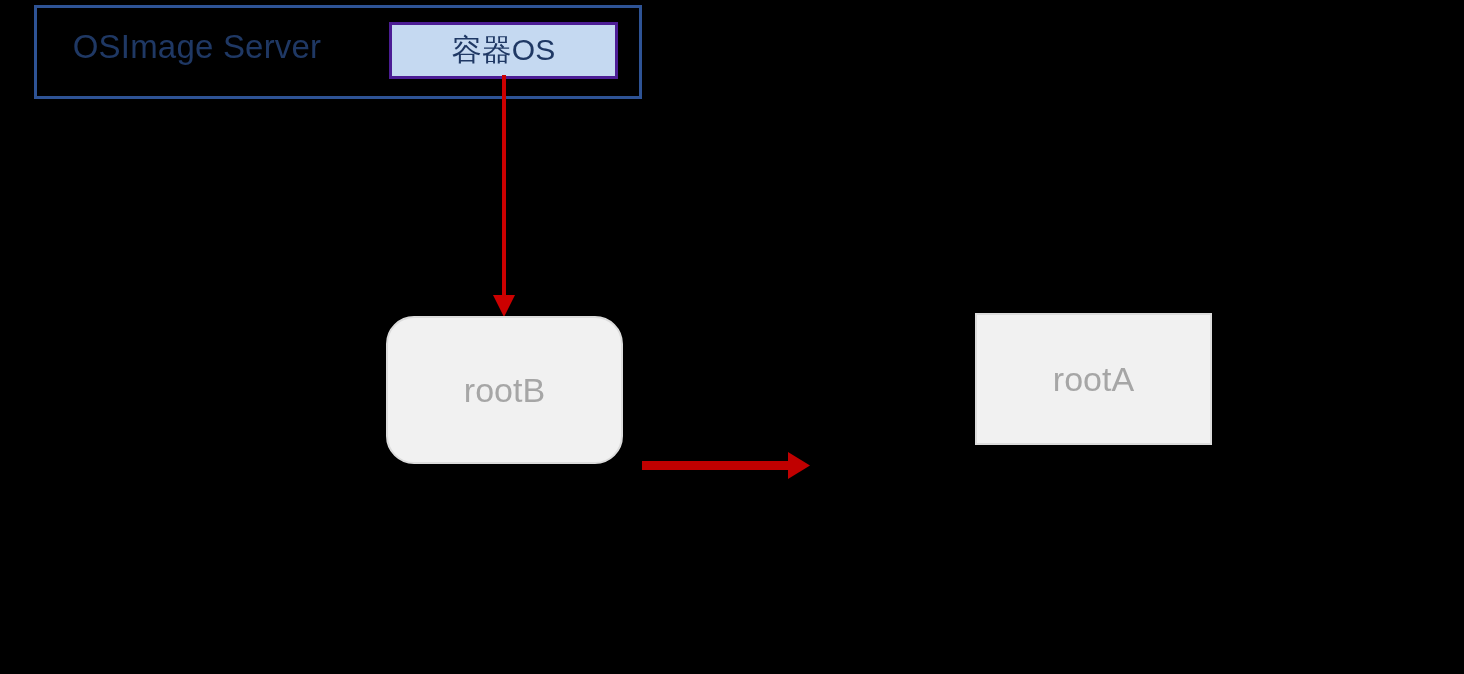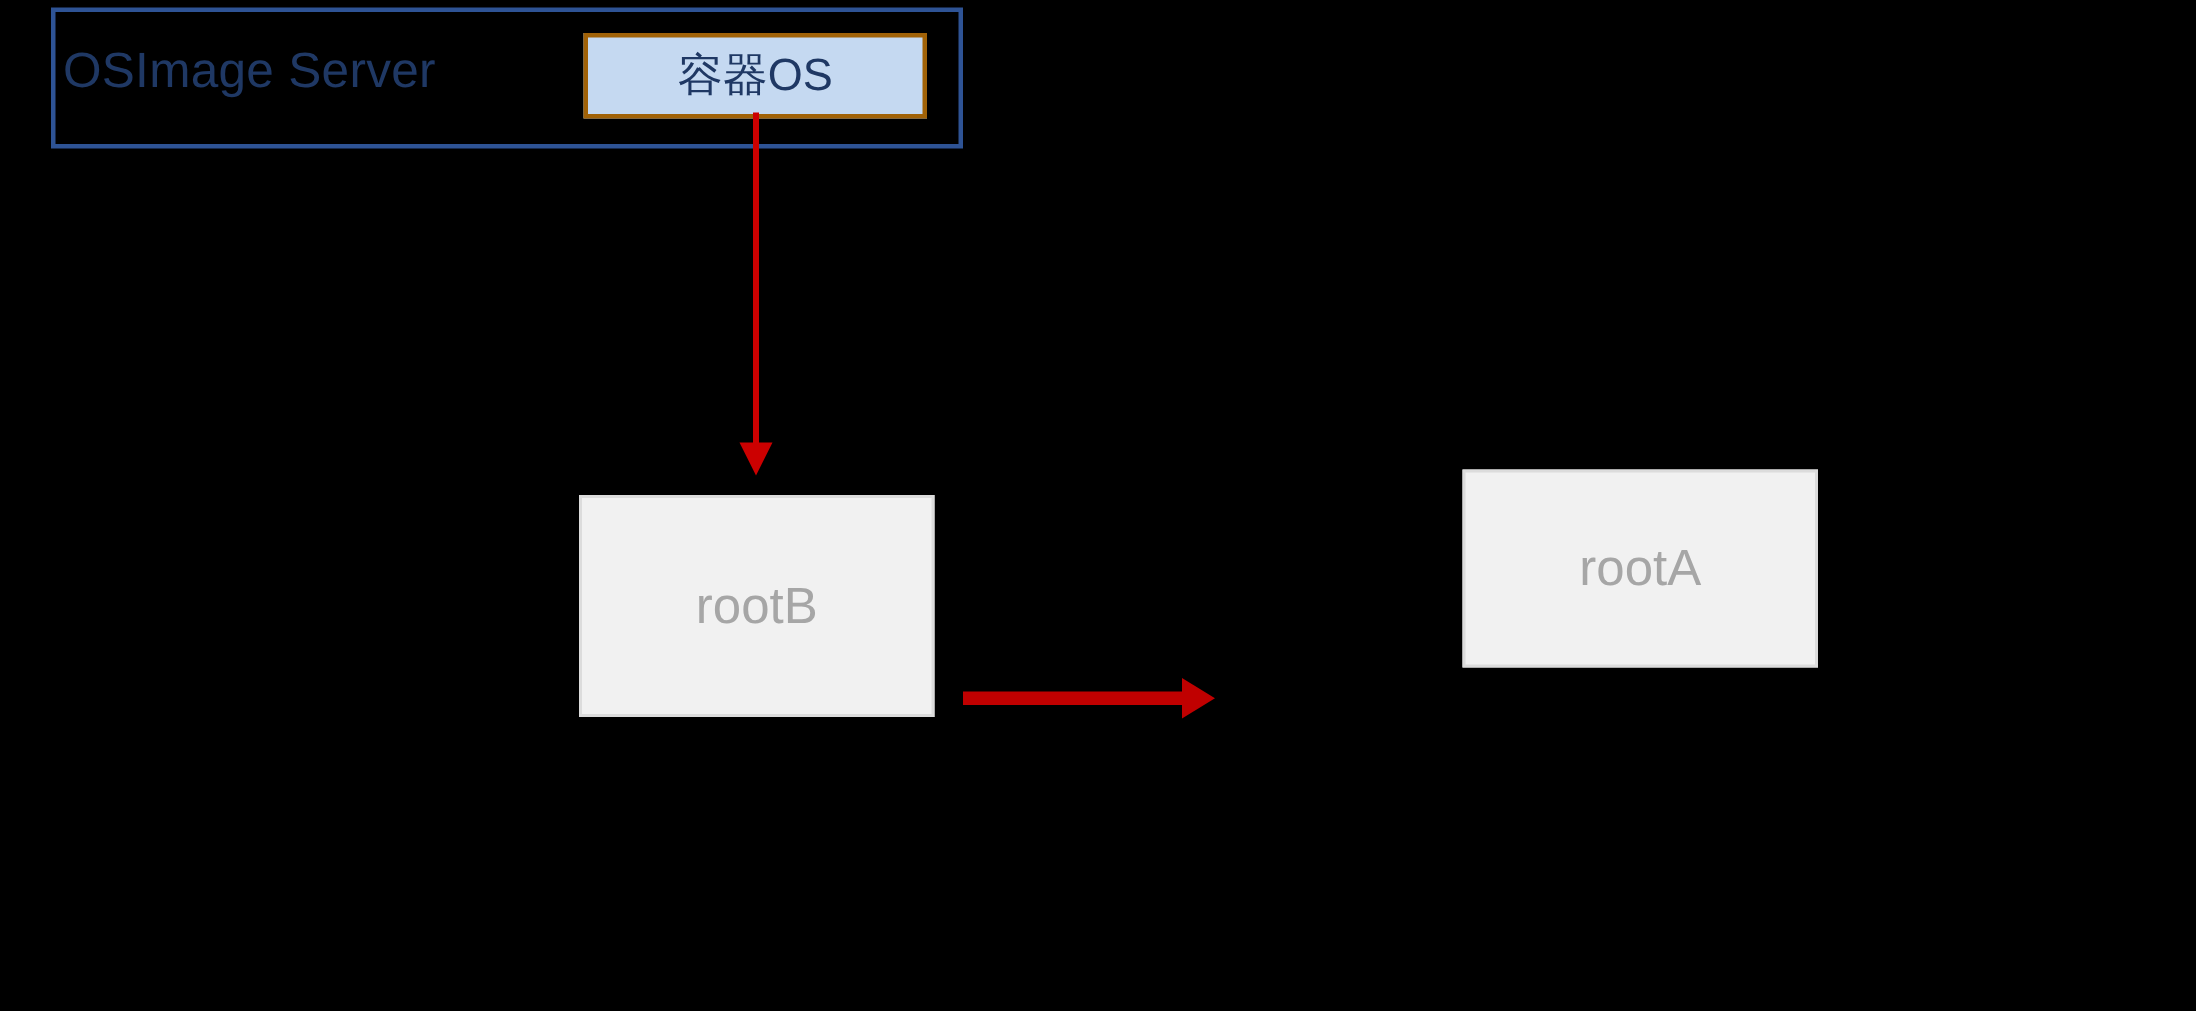--- a/index.html
+++ b/index.html
@@ -29,36 +29,37 @@
     border: 3px solid #2E5395;
     background: transparent;
   }
   .server-label {
     position: absolute;
     left: 42px;
     top: 19px;
     width: 310px;
     height: 56px;
     line-height: 56px;
+    text-align: center;
     color: #1F3864;
     font-size: 33px;
     font-weight: 400;
     letter-spacing: 0.2px;
     white-space: nowrap;
   }
 
   
   .container-os-box {
     position: absolute;
     left: 389px;
     top: 22px;
     width: 229px;
     height: 57px;
     box-sizing: border-box;
-    border: 3px solid #a16207;
+    border: 3px solid #4c1d95;
     background: #C5D9F1;
     display: flex;
     align-items: center;
     justify-content: center;
   }
   .container-os-label {
     color: #1F3864;
     font-size: 30px;
     font-weight: 400;
     white-space: nowrap;
@@ -69,23 +70,24 @@
     position: absolute;
     box-sizing: border-box;
     background: #F1F1F1;
     border: 2px solid #DCDCDC;
     display: flex;
     align-items: center;
     justify-content: center;
   }
   .root-box.rootB {
     left: 386px;
-    top: 330px;
+    top: 316px;
     width: 237px;
     height: 148px;
+    border-radius: 28px;
   }
   .root-box.rootA {
     left: 975px;
     top: 313px;
     width: 237px;
     height: 132px;
   }
   .root-label {
     color: #A6A6A6;
     font-size: 34px;

